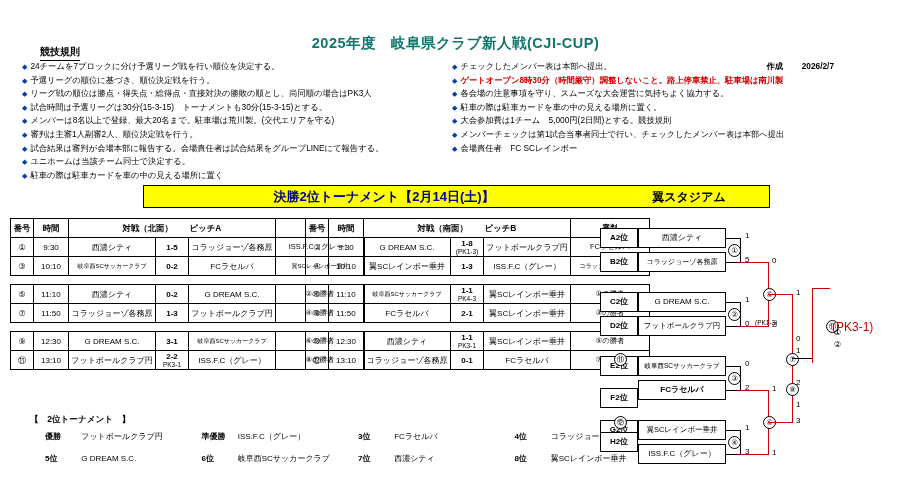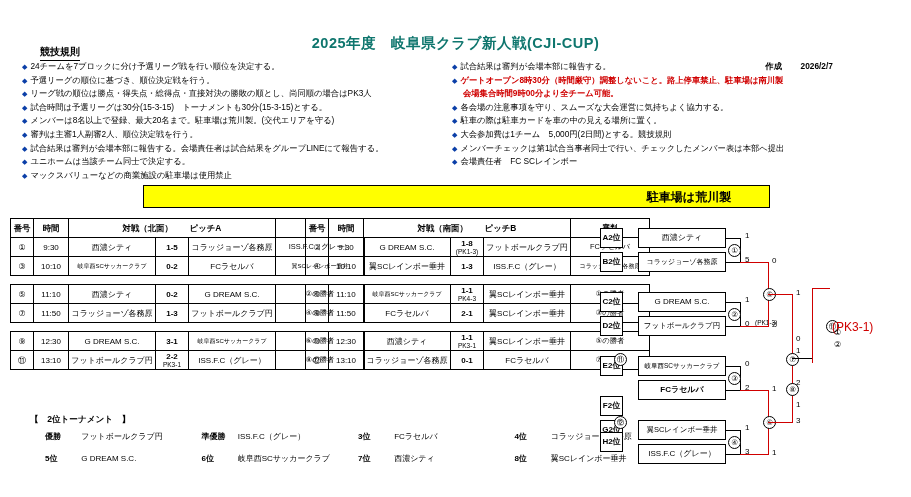--- a/index.html
+++ b/index.html
@@ -53,21 +53,21 @@
   .foot{position:absolute;left:30px;top:414px;font-size:8.6px;font-weight:bold;}
   .foot-rows{position:absolute;left:45px;top:431px;font-size:8px;}
   .foot-rows div{margin-bottom:11px;white-space:nowrap;}
   .foot-rows span{display:inline-block;}
   .rk{width:34px;font-weight:bold;}
   .nm{width:118px;}
   
   .bracket{position:absolute;left:600px;top:228px;width:305px;height:265px;}
   .bx{position:absolute;border:1px solid #000;box-sizing:border-box;
       font-size:8px;text-align:center;line-height:18px;height:20px;background:#fff;}
-  .bseed{width:23px;font-weight:bold;}
+  .bseed{width:38px;font-weight:bold;}
   .bteam{width:88px;}
   .ln{position:absolute;background:#000;}
   .lnr{position:absolute;background:#d00000;}
   .cnum{position:absolute;font-size:7.5px;border:1px solid #000;border-radius:50%;
         width:11px;height:11px;line-height:11px;text-align:center;background:#fff;}
   .lbl{position:absolute;font-size:8px;}
   .lblr{position:absolute;font-size:12px;color:#d00000;font-weight:normal;}
 </style>
 </head>
 <body>
@@ -80,42 +80,42 @@
 
   <div class="bullets left-col">
     <div><span class="dia">◆</span><span>24チームを7ブロックに分け予選リーグ戦を行い順位を決定する。</span></div>
     <div><span class="dia">◆</span><span>予選リーグの順位に基づき、順位決定戦を行う。</span></div>
     <div><span class="dia">◆</span><span>リーグ戦の順位は勝点・得失点・総得点・直接対決の勝敗の順とし、尚同順の場合はPK3人</span></div>
     <div><span class="dia">◆</span><span>試合時間は予選リーグは30分(15-3-15)　トーナメントも30分(15-3-15)とする。</span></div>
     <div><span class="dia">◆</span><span>メンバーは8名以上で登録、最大20名まで。駐車場は荒川製。(交代エリアを守る)</span></div>
     <div><span class="dia">◆</span><span>審判は主審1人副審2人、順位決定戦を行う。</span></div>
     <div><span class="dia">◆</span><span>試合結果は審判が会場本部に報告する。会場責任者は試合結果をグループLINEにて報告する。</span></div>
     <div><span class="dia">◆</span><span>ユニホームは当該チーム同士で決定する。</span></div>
-    <div><span class="dia">◆</span><span>マックスバリューなどの商業施設の駐車場は使用禁止</span></div>
+    <div><span class="dia">◆</span><span>駐車の際は駐車カードを車の中の見える場所に置く</span></div>
   </div>
 
   <div class="bullets right-col">
-    <div><span class="dia">◆</span><span>試合結果は審判が会場本部に報告する。</span>
+    <div><span class="dia">◆</span><span>チェックしたメンバー表は本部へ提出。</span>
       <span style="display:inline-block;width:150px"></span>
       <span class="bold">作成</span>
       <span style="display:inline-block;width:14px"></span>
       <span class="bold">2026/2/7</span>
     </div>
     <div><span class="dia">◆</span><span class="red">ゲートオープン8時30分（時間厳守）調整しないこと。路上停車禁止、駐車場は南川製</span></div>
-    <div style="padding-left:11px"><span class="redtxt bold">会場集合時間9時00分より全チーム可能。</span></div>
     <div><span class="dia">◆</span><span>各会場の注意事項を守り、スムーズな大会運営に気持ちよく協力する。</span></div>
     <div><span class="dia">◆</span><span>駐車の際は駐車カードを車の中の見える場所に置く。</span></div>
     <div><span class="dia">◆</span><span>大会参加費は1チーム　5,000円(2日間)とする。競技規則</span></div>
     <div><span class="dia">◆</span><span>メンバーチェックは第1試合当事者同士で行い、チェックしたメンバー表は本部へ提出</span></div>
     <div><span class="dia">◆</span><span>会場責任者　FC SCレインボー</span></div>
   </div>
 
 
   <div class="banner">
-    <div class="b2">駐車場は荒川製</div>
+    <div class="b1">決勝2位トーナメント【2月14日(土)】</div>
+    <div class="b2">翼スタジアム</div>
   </div>
 
   <table class="mt" style="left:10px;top:218px;">
     <tbody>
         <tr>
       <td class="hdr no">番号</td>
       <td class="hdr tm" style="width:34px">時間</td>
       <td class="hdr" colspan="3" style="width:204px"><span>対戦（北面）　　ピッチA</span></td>
       <td class="hdr ref">審判</td>
     </tr>
@@ -285,21 +285,21 @@
     <div class="ln" style="left:126px;top:74px;width:14px;height:1px"></div>
     <div class="ln" style="left:126px;top:98px;width:14px;height:1px"></div>
     <div class="ln" style="left:140px;top:74px;width:1px;height:25px"></div>
     <div class="cnum" style="left:128px;top:80px">②</div>
     <div class="lbl" style="left:145px;top:67px">1</div>
     <div class="lbl" style="left:145px;top:91px">0</div>
     <div class="lbl" style="left:155px;top:91px;font-size:6.5px">(PK1-3)</div>
 
     <div class="bx bseed" style="left:0;top:128px">E2位</div>
     <div class="bx bteam" style="left:38px;top:128px;font-size:6.5px">岐阜西SCサッカークラブ</div>
-    <div class="bx bseed" style="left:0;top:168px">F2位</div>
+    <div class="bx bseed" style="left:0;top:160px">F2位</div>
     <div class="bx bteam" style="left:38px;top:152px;font-weight:bold">FCラセルバ</div>
     <div class="ln" style="left:126px;top:138px;width:14px;height:1px"></div>
     <div class="ln" style="left:126px;top:162px;width:14px;height:1px"></div>
     <div class="ln" style="left:140px;top:138px;width:1px;height:25px"></div>
     <div class="cnum" style="left:128px;top:144px">③</div>
     <div class="lbl" style="left:145px;top:131px">0</div>
     <div class="lbl" style="left:145px;top:155px">2</div>
 
     <div class="bx bseed" style="left:0;top:192px">G2位</div>
     <div class="bx bteam" style="left:38px;top:192px;font-size:7.5px">翼SCレインボー垂井</div>

